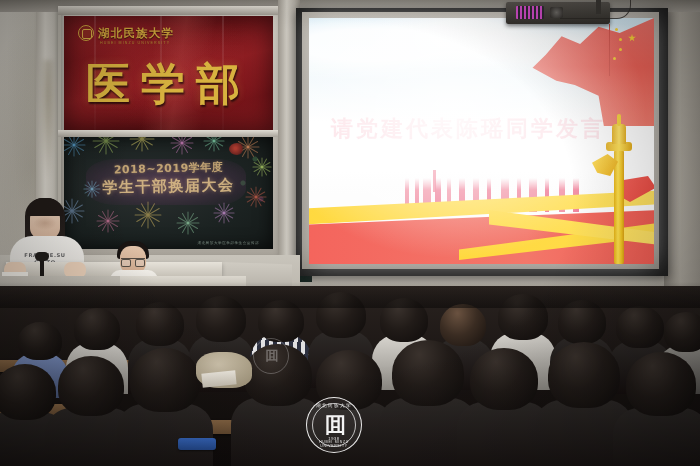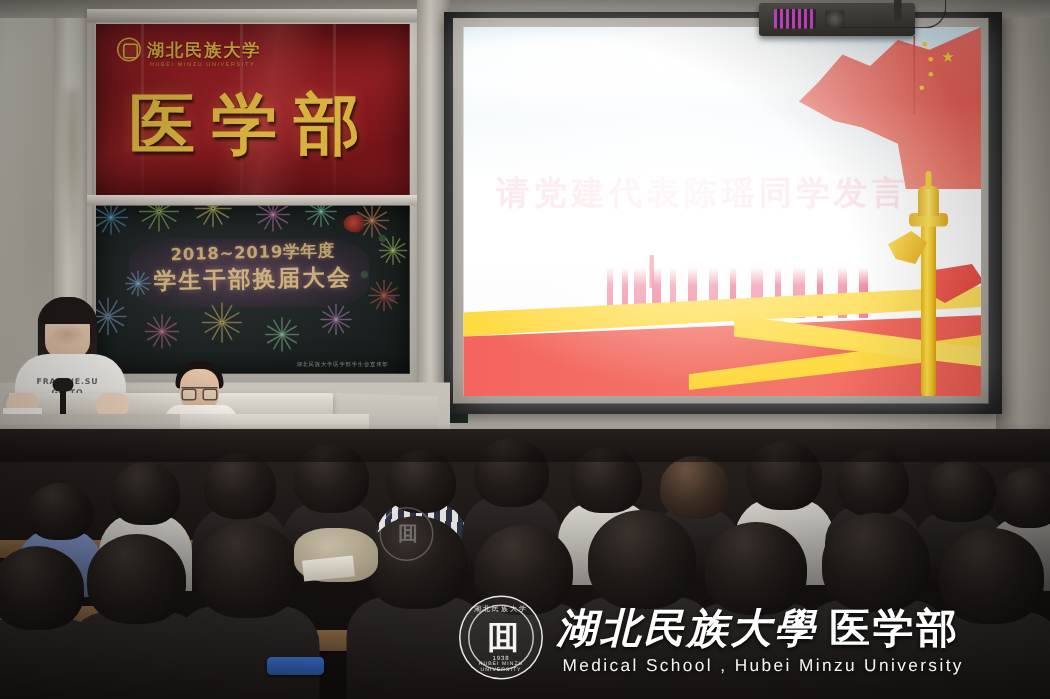--- a/index.html
+++ b/index.html
@@ -922,22 +922,15 @@
   </div>
 
   <div class="wm">
     <div class="wm-seal">
       <div class="wm-seal-inner"></div>
       <div class="wm-seal-cn">湖北民族大学</div>
       <div class="wm-seal-mark">囬</div>
       <div class="wm-seal-year">1938</div>
       <div class="wm-seal-en">HUBEI MINZU UNIVERSITY</div>
     </div>
-    <div class="wm-text">
-      <div class="wm-cn">
-        <span class="wm-cn-1">湖北民族大學</span>
-        <span class="wm-cn-2">医学部</span>
-      </div>
-      <div class="wm-en">Medical School , Hubei Minzu University</div>
-    </div>
   </div>
 
 </div>
 
 </body></html>

